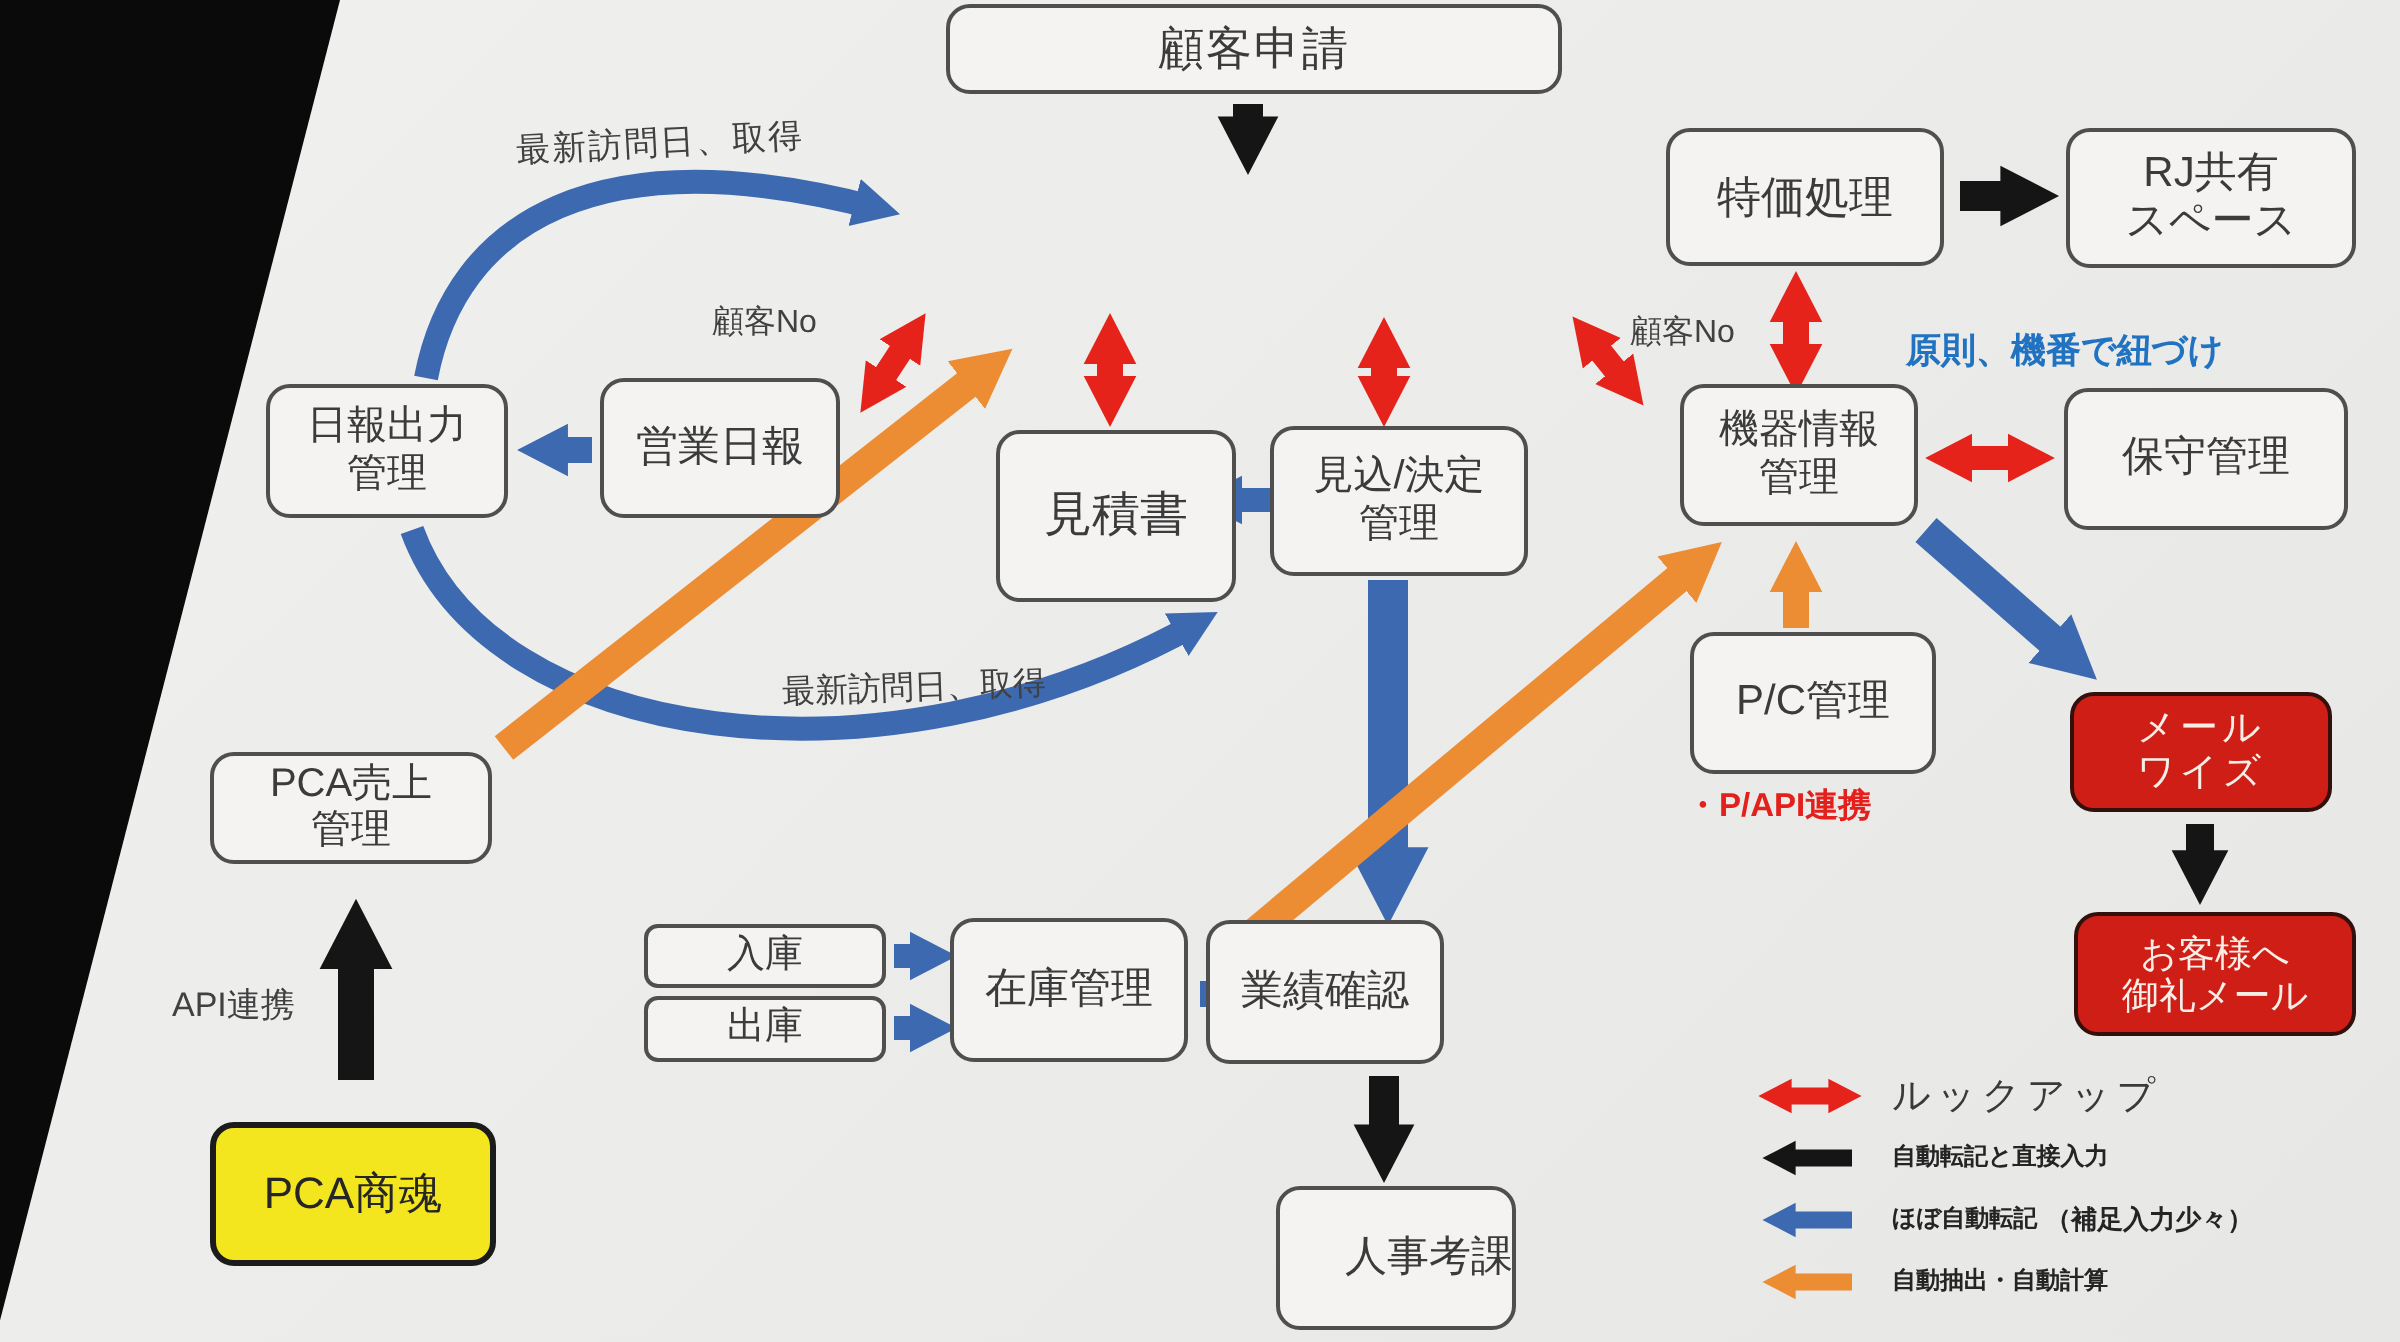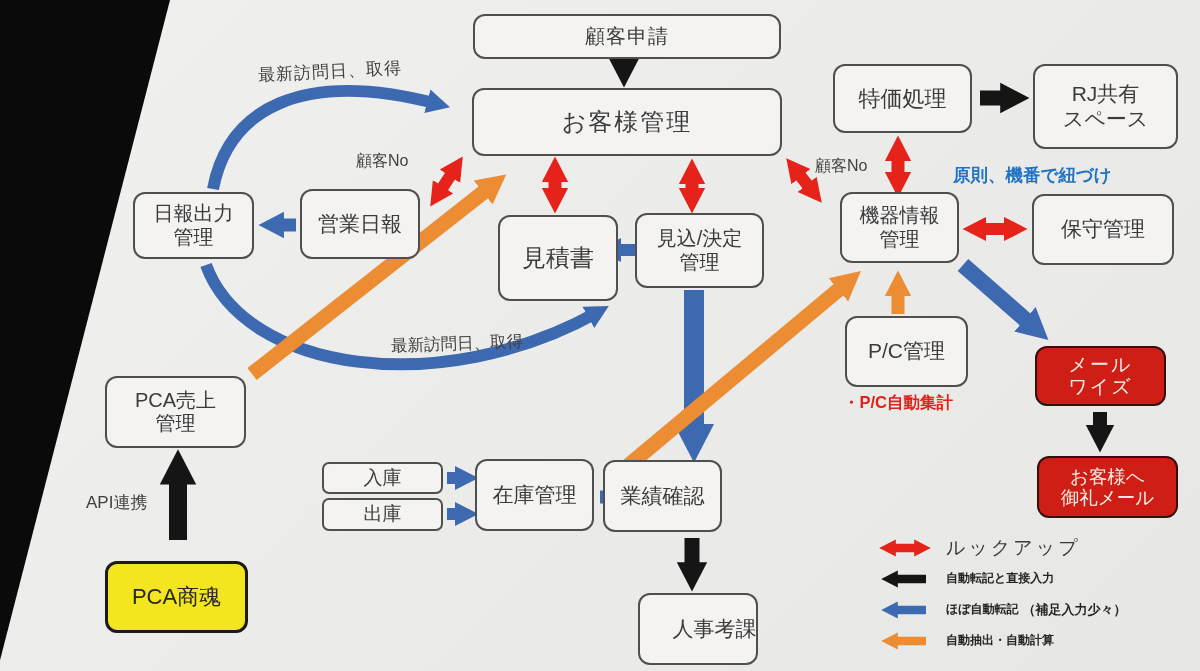--- a/index.html
+++ b/index.html
@@ -75,33 +75,30 @@
     <path d="M980,98 L1014,98" stroke="#151515" stroke-width="15" marker-end="url(#ah-black)"></path>
     <path d="M1100,412 L1100,438" stroke="#151515" stroke-width="14" marker-end="url(#ah-black)"></path>
     <path d="M692,538 L692,576" stroke="#151515" stroke-width="15" marker-end="url(#ah-black)"></path>
     <path d="M178,540 L178,468" stroke="#151515" stroke-width="18" marker-end="url(#ah-black)"></path>
 
     <path d="M252,374 L494,184" stroke="#ec8c33" stroke-width="15" marker-end="url(#ah-orange)"></path>
     <path d="M611,480 L849,281" stroke="#ec8c33" stroke-width="15" marker-end="url(#ah-orange)"></path>
     <path d="M898,314 L898,284" stroke="#ec8c33" stroke-width="13" marker-end="url(#ah-orange)"></path>
   </svg>
 
-  <div class="node" style="left:473px;top:14px;width:308px;height:45px;font-size:20px;letter-spacing:1px;">
+  <div class="node" style="left:473px;top:2px;width:308px;height:45px;font-size:23px;letter-spacing:1px;">
     <span>顧客申請</span>
   </div>
 
-  <div class="node" style="left:472px;top:88px;width:310px;height:68px;font-size:24px;letter-spacing:2px;">
-    <span>お客様管理</span>
-  </div>
 
   <div class="node" style="left:833px;top:64px;width:139px;height:69px;font-size:22px;">
     <span>特価処理</span>
   </div>
 
-  <div class="node" style="left:1033px;top:64px;width:145px;height:85px;font-size:21px;">
+  <div class="node" style="left:1033px;top:64px;width:145px;height:70px;font-size:21px;">
     <span>RJ共有</span>
     <span>スペース</span>
   </div>
 
   <div class="node" style="left:840px;top:192px;width:119px;height:71px;font-size:20px;">
     <span>機器情報</span>
     <span>管理</span>
   </div>
 
   <div class="node" style="left:1032px;top:194px;width:142px;height:71px;font-size:21px;">
@@ -133,21 +130,21 @@
   <div class="node rednode" style="left:1035px;top:346px;width:131px;height:60px;font-size:19px;letter-spacing:2px;">
     <span>メール</span>
     <span>ワイズ</span>
   </div>
 
   <div class="node rednode" style="left:1037px;top:456px;width:141px;height:62px;font-size:18.5px;">
     <span>お客様へ</span>
     <span>御礼メール</span>
   </div>
 
-  <div class="node" style="left:105px;top:376px;width:141px;height:72px;font-size:20px;">
+  <div class="node" style="left:105px;top:376px;width:141px;height:56px;font-size:20px;">
     <span>PCA売上</span>
     <span>管理</span>
   </div>
 
   <div class="node yellownode" style="left:105px;top:561px;width:143px;height:72px;font-size:22px;">
     <span>PCA商魂</span>
   </div>
 
   <div class="node small" style="left:322px;top:462px;width:121px;height:32px;font-size:19px;">
     <span>入庫</span>
@@ -172,21 +169,21 @@
   <div class="note" style="left:258px;top:60px;font-size:17px;letter-spacing:1px;transform:rotate(-3deg);">最新訪問日、取得</div>
 
   <div class="note" style="left:391px;top:333px;font-size:16.5px;transform:rotate(-2deg);">最新訪問日、取得</div>
 
   <div class="note" style="left:356px;top:151px;font-size:16px;">顧客No</div>
 
   <div class="note" style="left:815px;top:156px;font-size:16px;">顧客No</div>
 
   <div class="note" style="left:953px;top:163px;font-size:17.5px;font-weight:bold;color:#2173c2;text-align:center;">原則、機番で紐づけ</div>
 
-  <div class="note" style="left:843px;top:392px;font-size:16.5px;font-weight:bold;color:#e3201b;">・P/C自動集計</div>
+  <div class="note" style="left:843px;top:392px;font-size:16.5px;font-weight:bold;color:#e3201b;">・P/API連携</div>
 
   <div class="note" style="left:86px;top:491px;font-size:17px;">API連携</div>
 
   <div class="legend">
     <div class="legend-row">
       <svg width="62" height="18" viewBox="0 0 62 18">
         <path d="M14,9 L48,9" stroke="#e5231b" stroke-width="8.5" marker-start="url(#ah-red)" marker-end="url(#ah-red)"></path>
       </svg>
       <span class="legend-label first">ルックアップ</span>
     </div>

